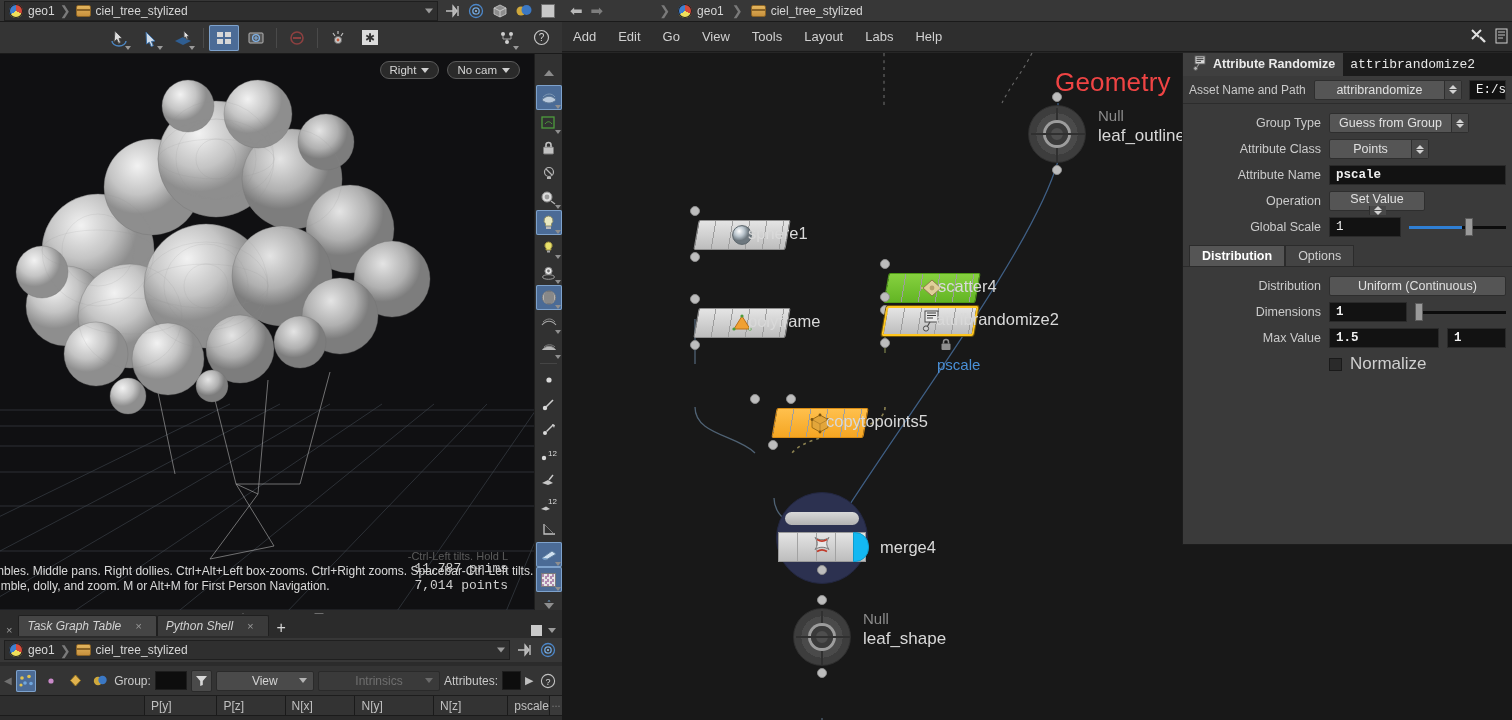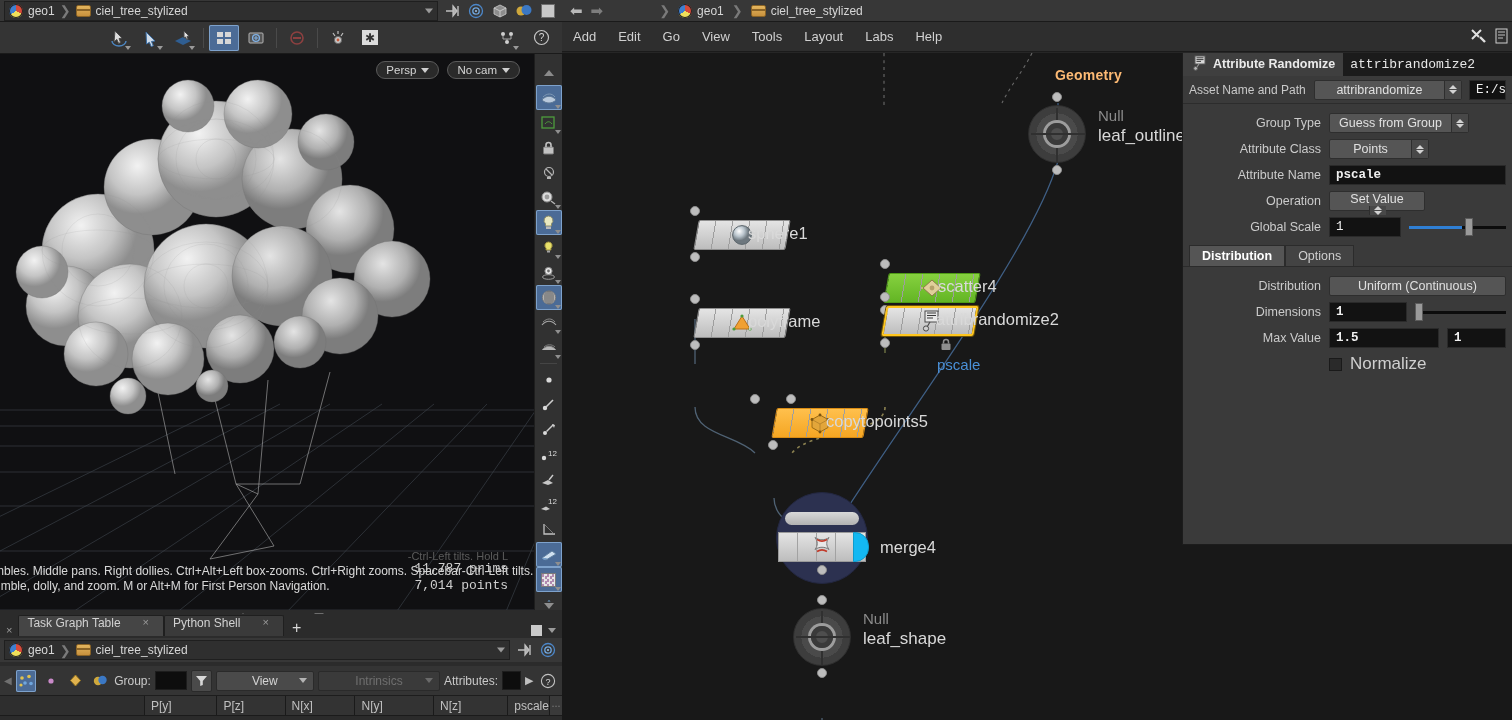--- a/index.html
+++ b/index.html
@@ -89,23 +89,23 @@
   .spl-up{border-bottom:5px solid #6d6d6d;}
   .spl-dn{border-top:5px solid #6d6d6d;}
   .spl-dots{width:38px;height:5px;
     background-image:radial-gradient(#6a6a6a 1px, transparent 1.2px);
     background-size:4px 3px;}
 
   .tabrow { position:absolute; left:0; top:614px; width:562px; height:22px;
     background:#2b2b2b; display:flex; align-items:flex-end; }
   .tclose { color:#9a9a9a; font-size:11px; padding:0 6px; }
   .ntab {
-    height:21px; display:flex; gap:16px; padding:0 8px;
+    height:21px; display:flex; align-items:center; gap:8px; padding:0 8px;
     background:#3a3a3a; border:1px solid #1f1f1f; border-bottom:none;
-    color:#d2d2d2; font-size:12px; border-top-left-radius:2px;border-top-right-radius:2px;
+    color:#d2d2d2; font-size:12px; border-top-left-radius:2px;border-top-right-radius:2px;font-style:italic;
   }
   .ntab.sel{background:#454545;}
   .plus{color:#d8d8d8;font-size:16px;padding:0 8px;line-height:1;}
   .tabrow-right{margin-left:auto;display:flex;align-items:center;gap:6px;padding-right:6px;}
   .sq{width:11px;height:11px;background:#c9c9c9;}
 
   .bpath { position:absolute; left:0; top:638px; width:562px; height:24px;
     background:#373737; display:flex; align-items:center; padding-left:4px; }
 
   .sheet-tool { position:absolute; left:0; top:666px; width:562px; height:30px;
@@ -135,21 +135,21 @@
          border-bottom:1px solid #1a1a1a;}
   .navarrow{color:#b9b9b9;font-size:15px;line-height:1;}
   .ico-obj{width:15px;height:13px;background:#555;border:1px solid #2c2c2c;border-radius:1px;
            background-image:repeating-linear-gradient(90deg,#6d6d6d 0 2px,#3d3d3d 2px 4px);}
   .rmenu{height:30px;background:#2e2e2e;display:flex;align-items:center;gap:0;
          border-bottom:1px solid #1b1b1b;position:relative;}
   .mitem{padding:0 11px;line-height:30px;font-size:13px;color:#d0d0d0;}
   .rmenu-right{position:absolute;right:4px;top:0;height:30px;display:flex;align-items:center;gap:8px;}
 
   .netview{position:absolute;left:562px;top:53px;width:950px;height:667px;background:#181818;overflow:hidden;}
-  .nv-title{position:absolute;font-weight:bold;font-size:14px;color:#fdba74;letter-spacing:.2px;}
+  .nv-title{position:absolute;font-weight:normal;font-size:26px;color:#ef4444;letter-spacing:.2px;}
 
   
   .node{position:absolute;padding-left:48px;}
   .nbody{
     width:92px;height:30px;position:relative;
     background:linear-gradient(#e4e4e4,#bdbdbd);
     border:1px solid #8f8f8f;border-radius:2px;
     transform:skewX(-10deg);
   }
   .nbody .stripes{position:absolute;inset:0;
@@ -450,21 +450,21 @@
             <ellipse cx="216" cy="105" rx="58" ry="40"></ellipse>
           <ellipse cx="206" cy="232" rx="62" ry="22"></ellipse>
             <ellipse cx="206" cy="232" rx="62" ry="44"></ellipse>
           <ellipse cx="98" cy="196" rx="56" ry="20"></ellipse>
             <ellipse cx="130" cy="262" rx="52" ry="18"></ellipse>
         </g>
       </svg>
 
       <div class="vp-pills">
         <div class="pill">
-          <span>Persp</span>
+          <span>Right</span>
           <span class="car"></span>
         </div>
         <div class="pill">
           <span>No cam</span>
           <span class="car"></span>
         </div>
       </div>
 
       <div class="vp-ghost">-Ctrl-Left tilts. Hold L</div>
       <div class="vp-hint">

